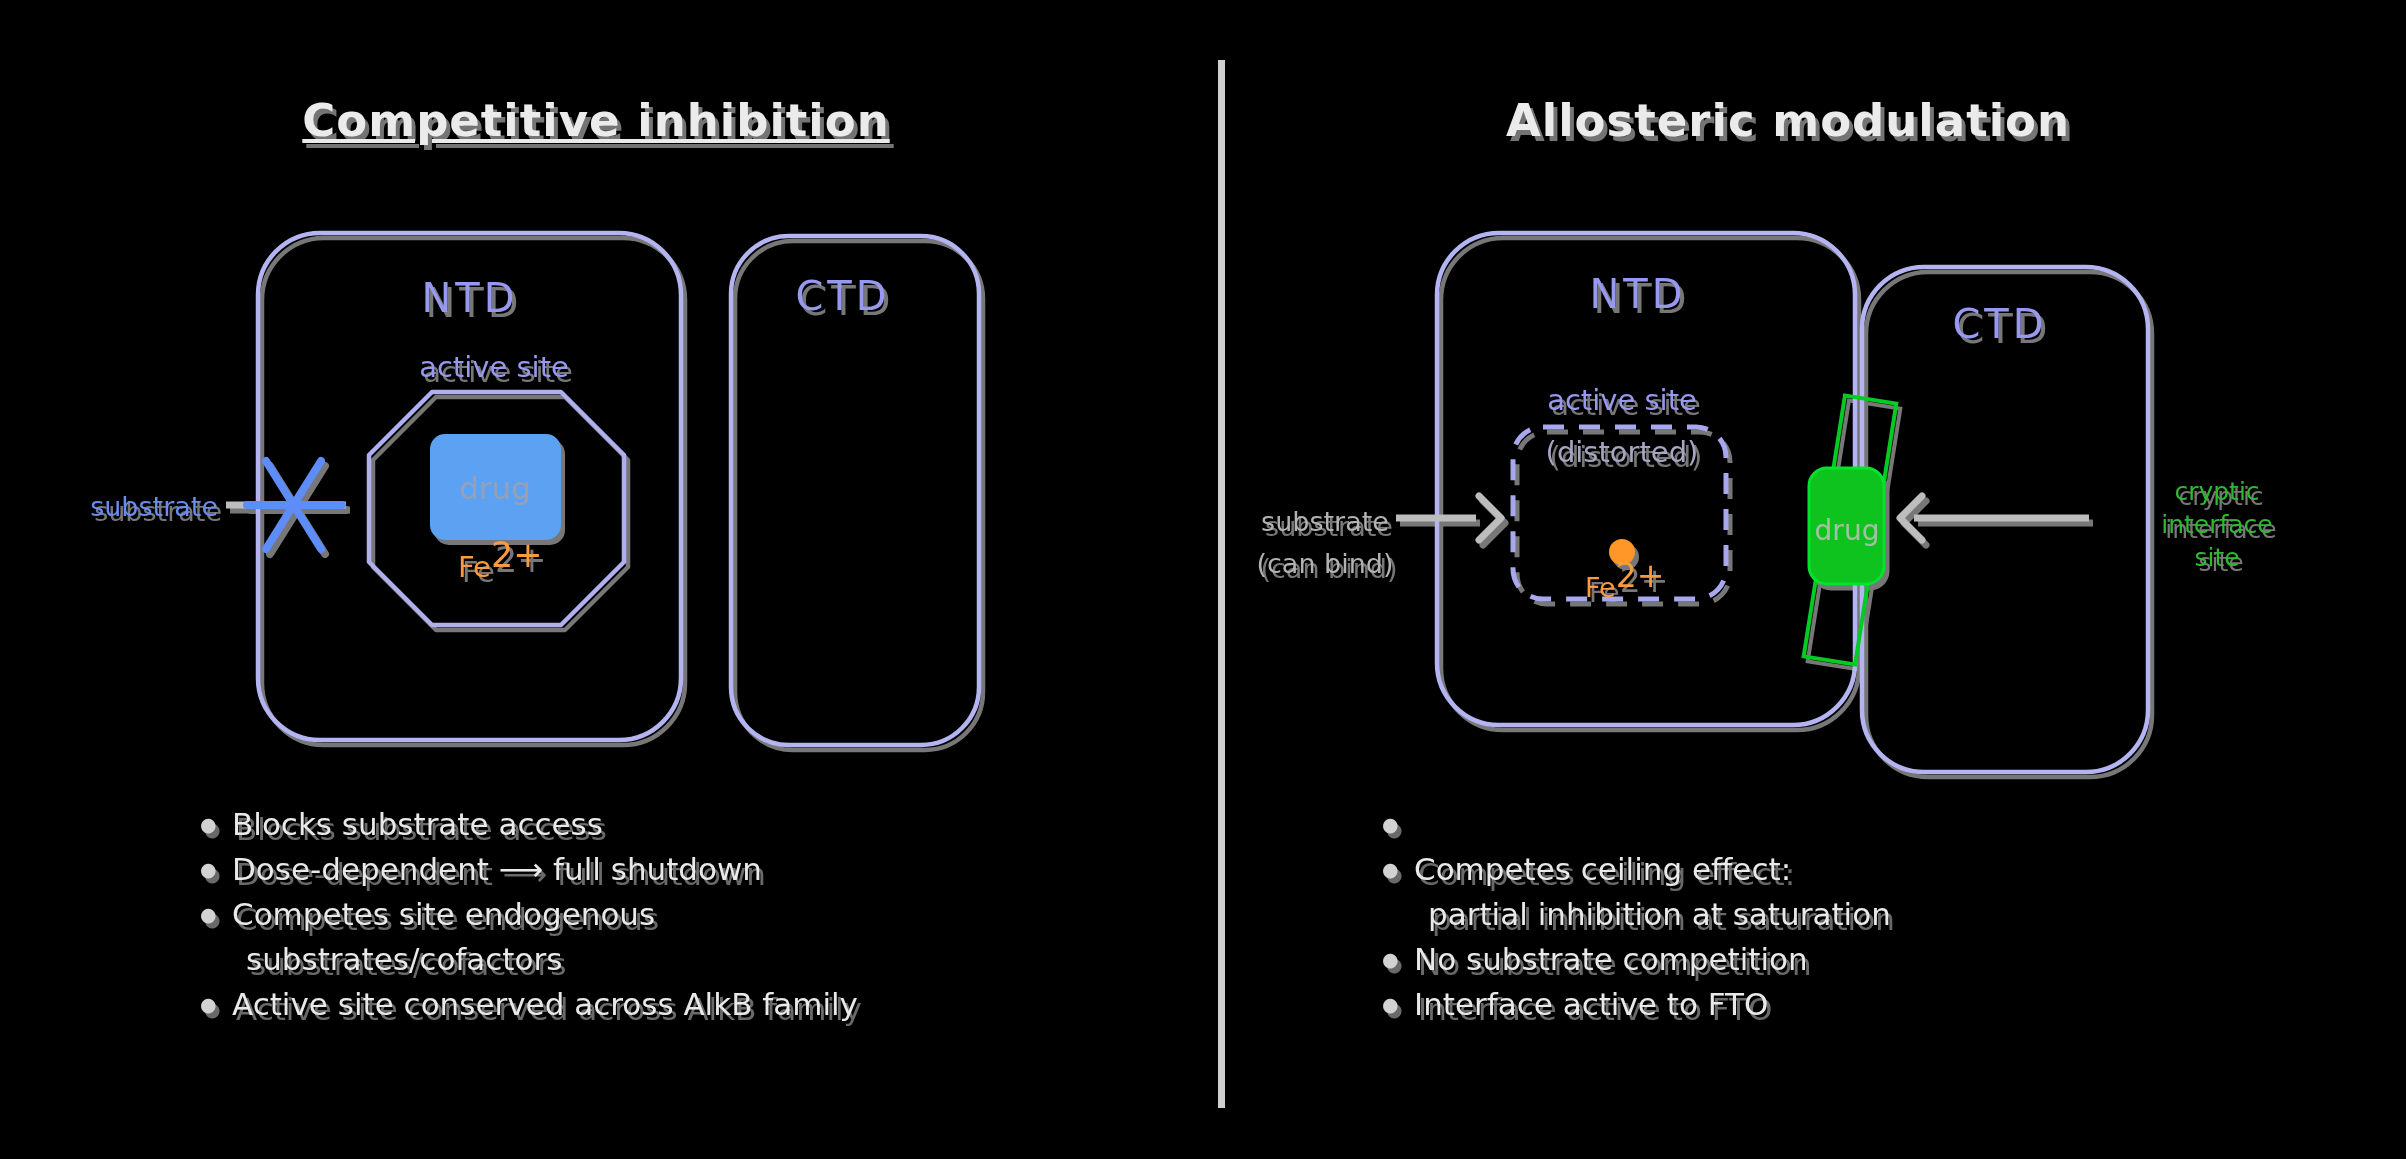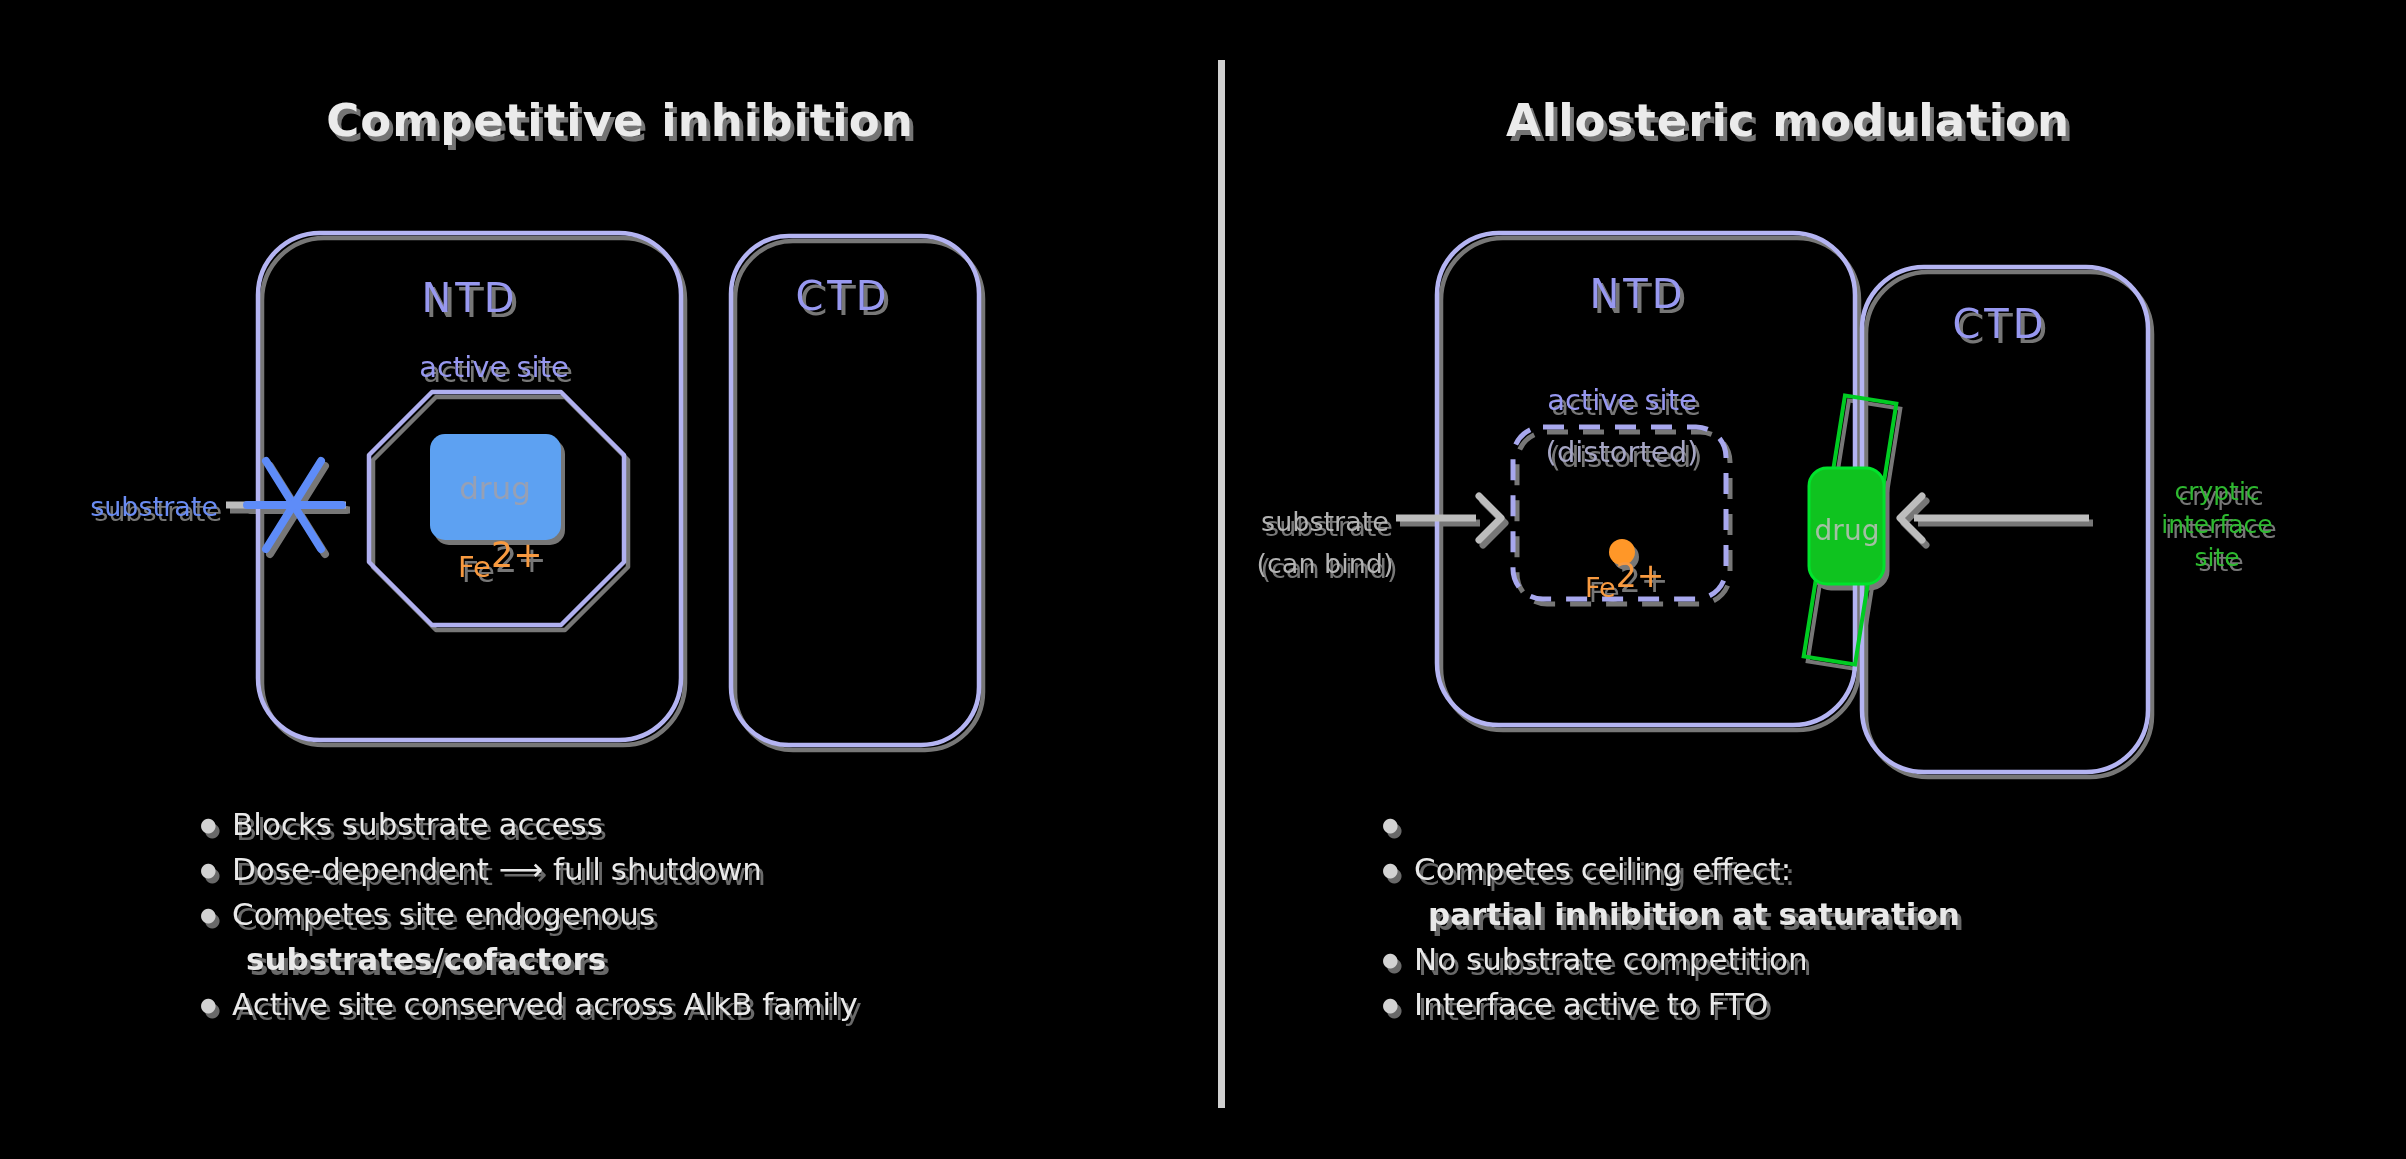--- a/index.html
+++ b/index.html
@@ -10,21 +10,21 @@
     position: relative; width: 2406px; height: 1159px;
     background: #000000; overflow: hidden;
   }
   .panel-title {
     position: absolute; top: 94px; width: 900px;
     text-align: center; font-size: 45px; font-weight: bold;
     color: #ebebeb; letter-spacing: 1px;
     text-shadow: 4px 5px 0 rgba(145,145,145,0.8);
     white-space: nowrap;
   }
-  .panel-title.left  { left: 170px; }
+  .panel-title.left  { left: 146px; text-decoration: underline; }
   .panel-title.right { left: 1338px; }
   .divider {
     position: absolute; left: 1218px; top: 60px;
     width: 7px; height: 1048px; background: #d0d0d0;
   }
   svg.diagram {
     position: absolute; left: 0; top: 0;
     filter: drop-shadow(4px 5px 0 rgba(145,145,145,0.82));
   }
   svg.diagram text { font-family: "DejaVu Sans", "Liberation Sans", sans-serif; }
@@ -34,21 +34,21 @@
     color: #e9e9e9; font-size: 31px; line-height: 45px;
     text-shadow: 4px 5px 0 rgba(140,140,140,0.75);
   }
   .bullet-list.left  { left: 200px; }
   .bullet-list.right { left: 1382px; }
   .bullet-item { display: flex; align-items: flex-start; }
   .bullet-dot {
     flex: 0 0 32px; font-size: 19px; line-height: 45px;
     color: #d2d2d2;
   }
-  .bullet-wrap2 { margin-left: 14px; font-weight: bold; }
+  .bullet-wrap2 { margin-left: 14px; }
 </style>
 </head>
 <body>
 
 <div class="canvas">
 
   <div class="panel-title left">Competitive inhibition</div>
   <div class="panel-title right">Allosteric modulation</div>
 
   <div class="divider"></div>

